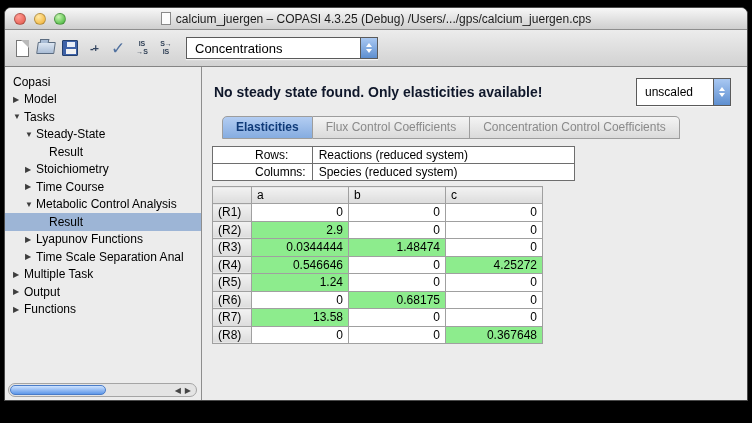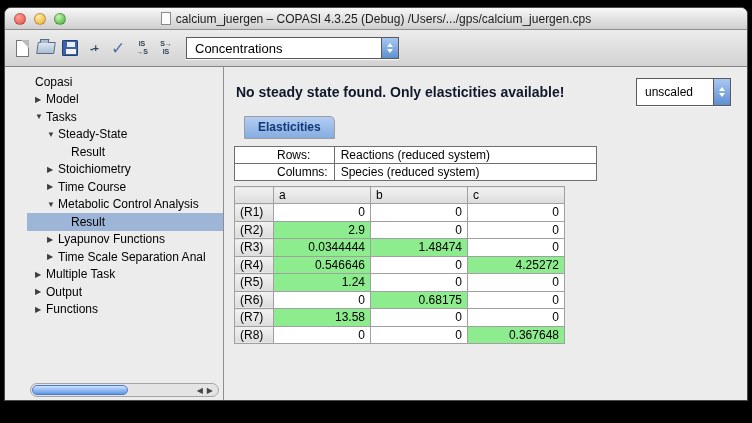--- a/index.html
+++ b/index.html
@@ -55,25 +55,25 @@
   .combo .clabel { flex:1; display:flex; align-items:center; padding-left:8px;
                    font-size:13px; color:#000; white-space:nowrap; overflow:hidden; }
   .combo .stepper { width:17px; flex:none; border-left:1px solid #5a5a5a;
                     background:linear-gradient(var(--accent_light,#A9C8F2),var(--accent_blue,#5E8FD0));
                     display:flex; flex-direction:column; align-items:center;
                     justify-content:center; gap:2px; }
   .tri-up { width:0; height:0; border-left:3px solid transparent;
             border-right:3px solid transparent; border-bottom:4px solid #fff; }
   .tri-dn { width:0; height:0; border-left:3px solid transparent;
             border-right:3px solid transparent; border-top:4px solid #fff; }
-  .task-combo { width:213px; margin-left:8px; }
+  .task-combo { width:192px; margin-left:8px; }
   
   .content { display:flex; height:335px; }
   .sidebar { width:197px; flex:none; border-right:1px solid #8E8E8E; position:relative;
-             padding-top:6px; overflow:hidden; background:#ECECEC;margin-left:22px; }
+             padding-top:6px; overflow:hidden; background:#ECECEC; }
   .tree-item { height:17.5px; display:flex; align-items:center; font-size:12px;
                white-space:nowrap; overflow:hidden; color:#000; }
   .tree-item.selected { background:var(--selection_blue,#9DB5D6); }
   .arrow { width:11px; flex:none; font-size:8px; color:#3d3d3d; }
   .hscroll { position:absolute; bottom:5px; left:3px; width:189px; height:14px;
              background:#E4E4E4; border:1px solid #A5A5A5; border-radius:7px; }
   .hthumb { position:absolute; left:1px; top:1px; width:96px; height:10px;
             border-radius:6px; border:1px solid #4A7CC8;
             background:linear-gradient(#CDE2FF,var(--scroll_thumb,#5E97E8)); }
   .harrows { position:absolute; right:5px; top:1px; display:flex; gap:4px;
@@ -234,20 +234,22 @@
           <span class="clabel">unscaled</span>
           <span class="stepper">
             <span class="tri-up"></span>
               <span class="tri-dn"></span>
           </span>
         </div>
       </div>
 
       <div class="tabs" id="tabs">
           <div class="tab selected">Elasticities</div>
+          <div class="tab">Flux Control Coefficients</div>
+          <div class="tab">Concentration Control Coefficients</div>
         </div>
 
       <table class="info-table">
         <tbody id="info-body">
             <tr>
               <td class="ikey">Rows:</td>
               <td class="ival">Reactions (reduced system)</td>
             </tr>
             <tr>
               <td class="ikey">Columns:</td>

